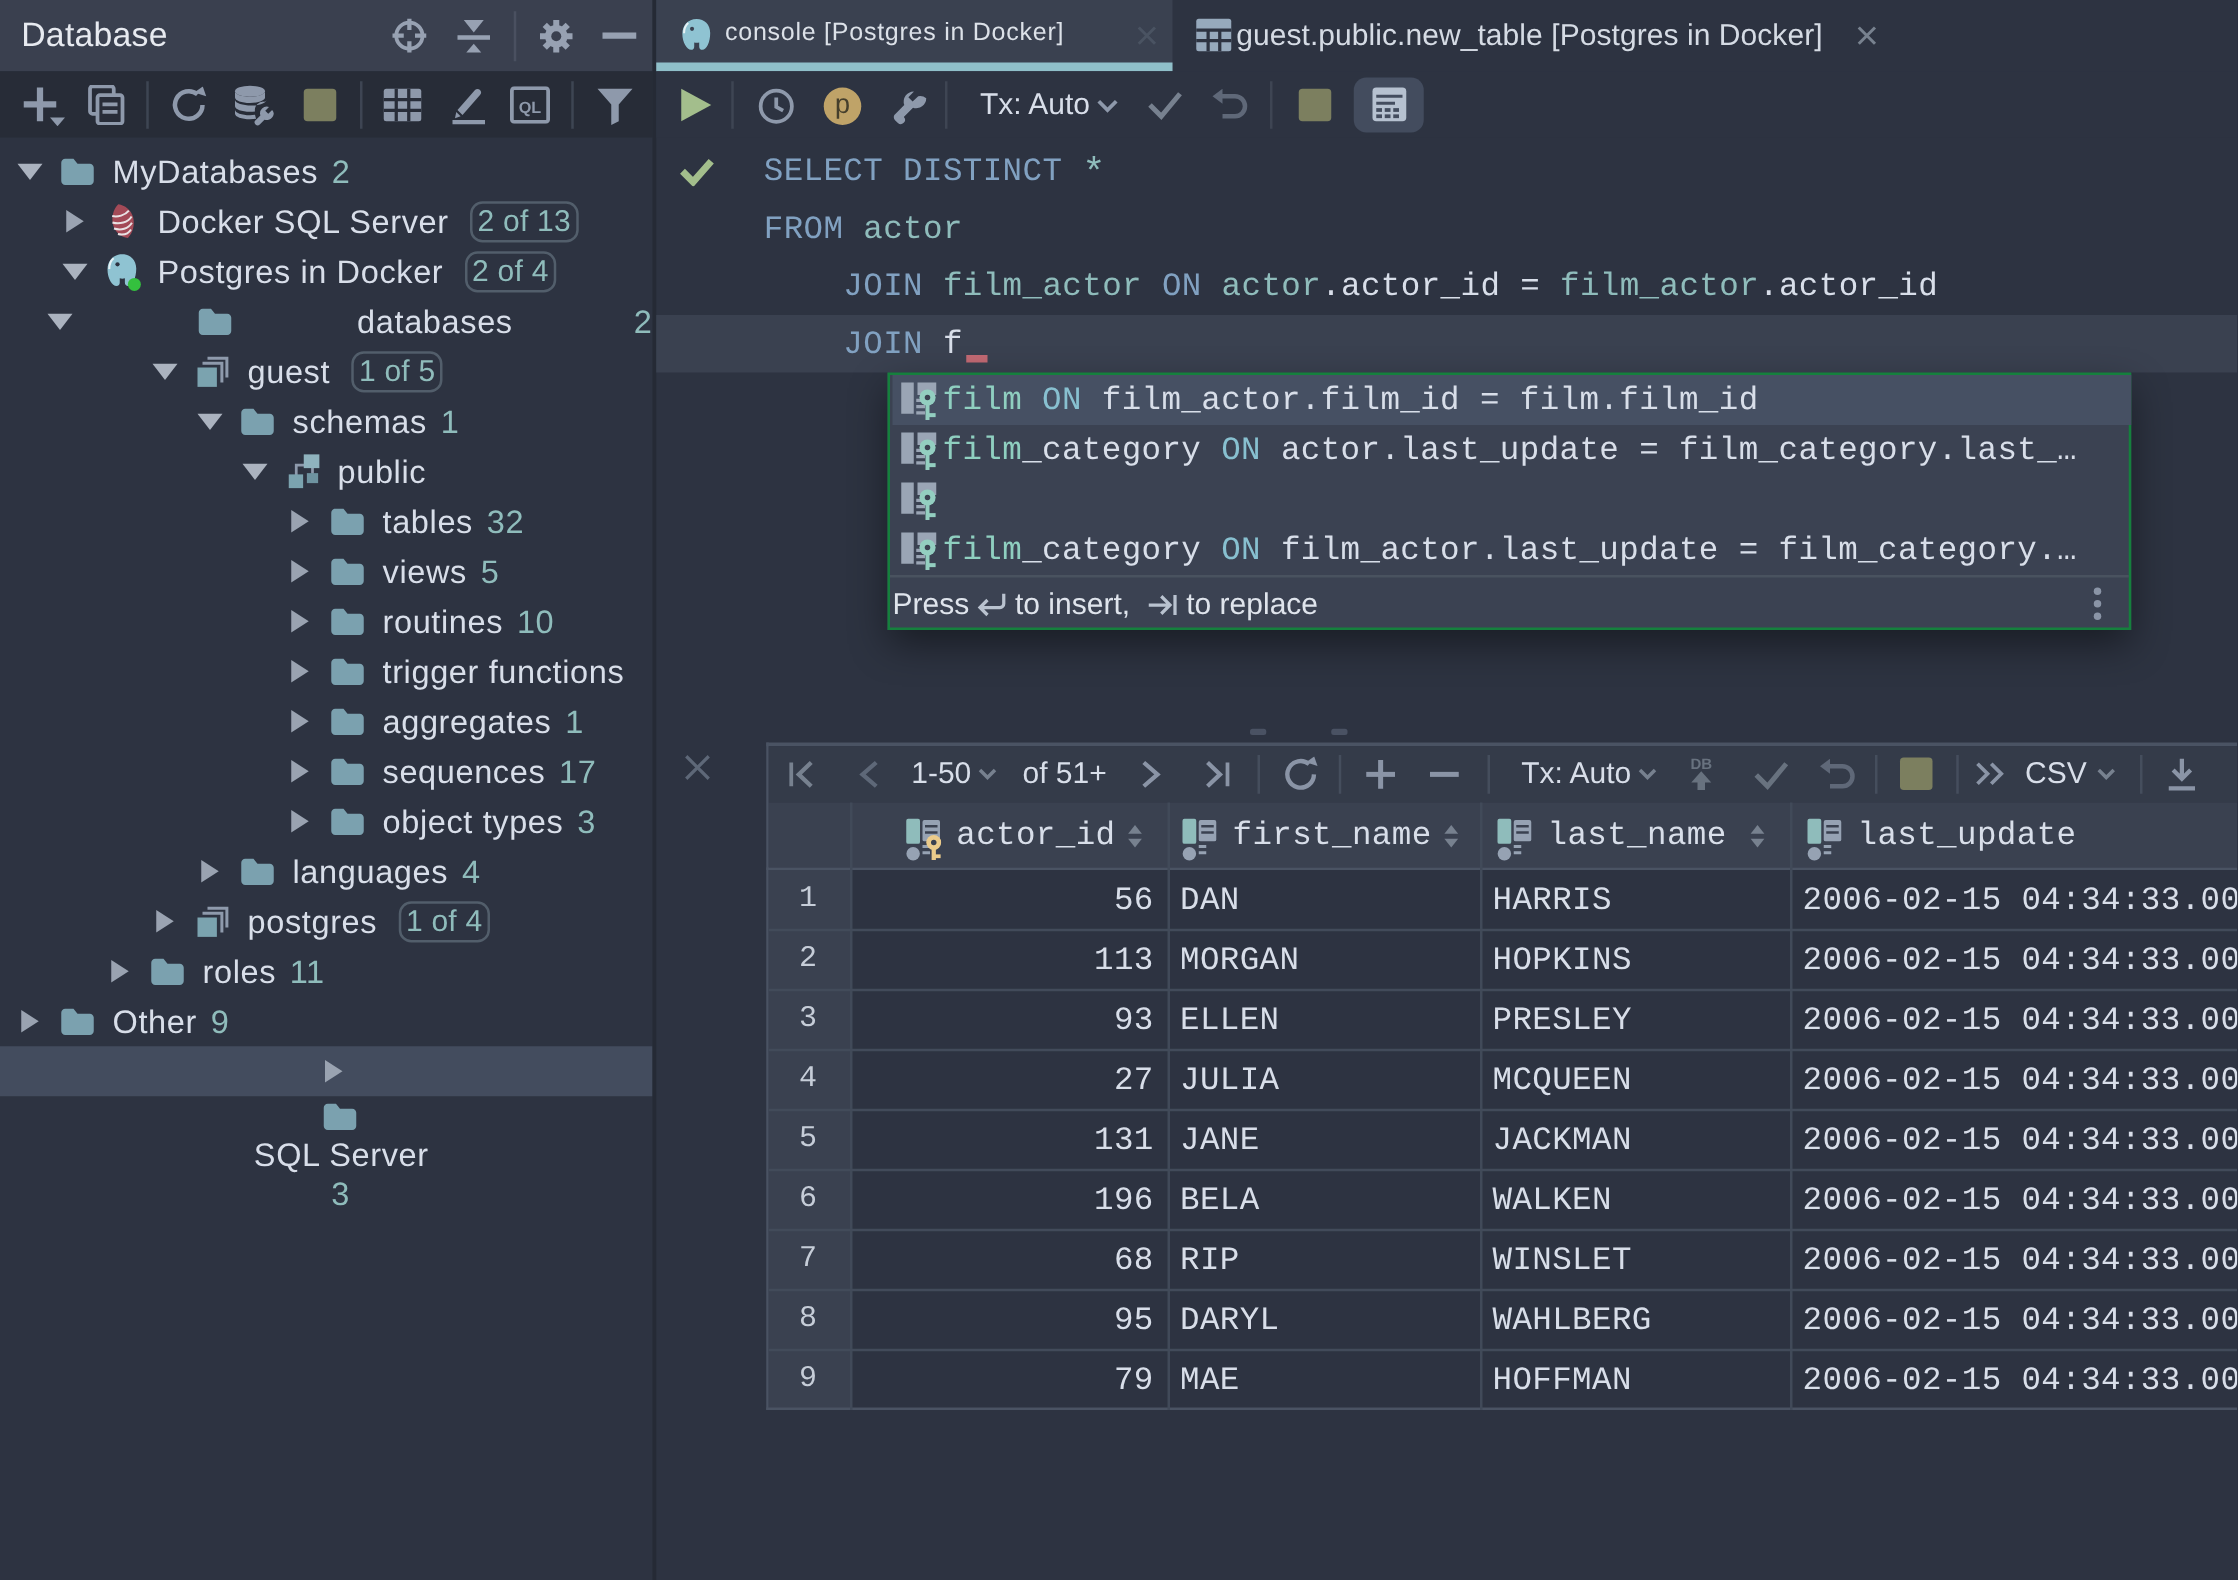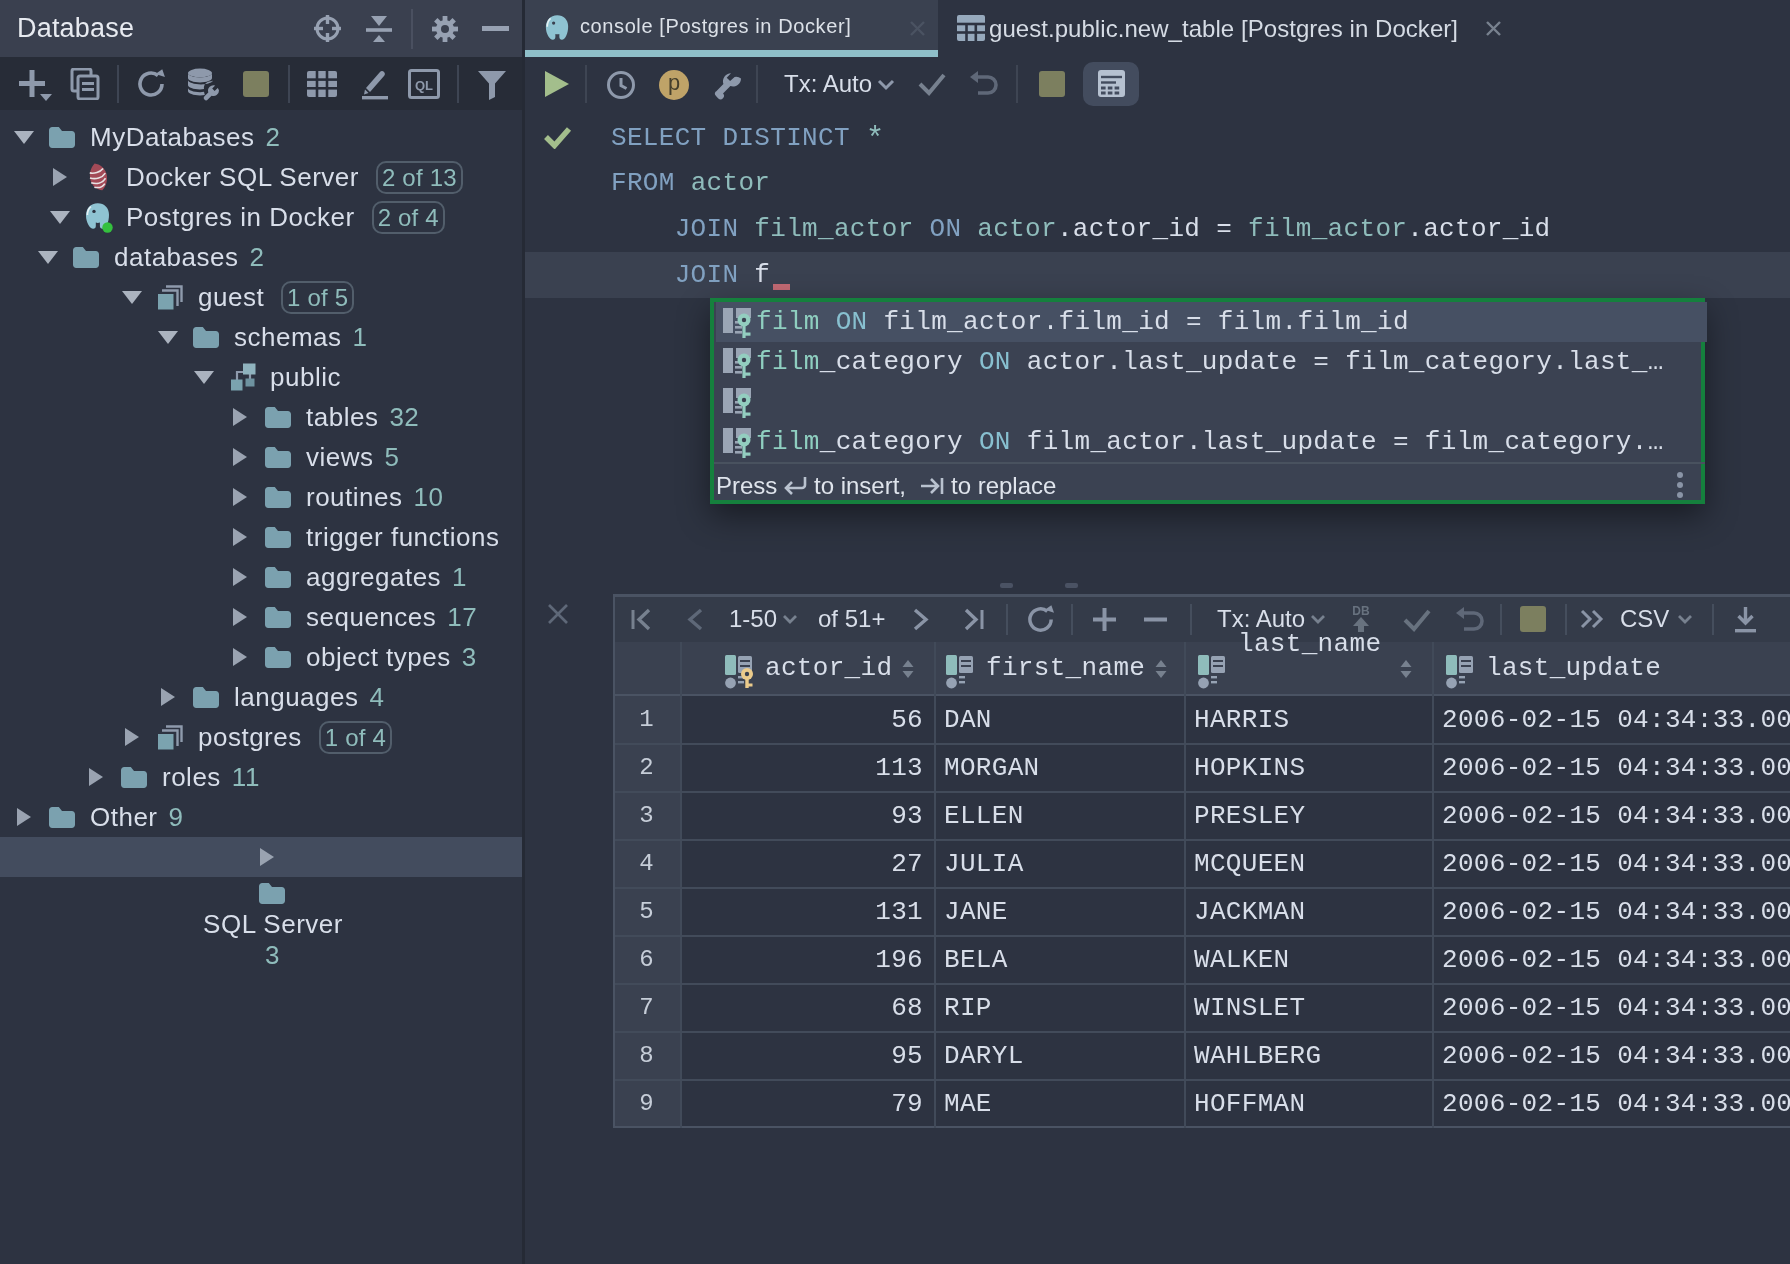--- a/index.html
+++ b/index.html
@@ -157,21 +157,21 @@
               <path d="M10 25c4 2 8 2 11-1"></path>
             </g>
           </g>
         </svg><span class="lbl">Docker SQL Server</span><span class="badge">2 of 13</span></div>
     <div class="trow" style="top:87px;padding-left:48px;"><span class="ar"><span class="tri-d"></span></span><svg class="tico" viewBox="0 0 32 32">
           <path d="M27 13.8C27 6.9 22.3 2.3 15.8 2.3 8.5 2.3 4 7.7 4 14.5c0 7.2 3.9 13.2 7.2 13.2 1.7 0 2.6-1.1 2.6-2.8v-3.3c1.3.4 2.8.4 4.1 0v3.3c0 1.7 1 2.8 2.6 2.8 3.4 0 6.5-6.1 6.5-13.9z" fill="#8FC3D2"></path>
           <circle cx="12" cy="10.4" r="1.7" fill="#2C3240"></circle>
           <path d="M8.9 5.6c-2.3 1.9-3.5 4.8-3.5 8.5" stroke="#E6F1F4" stroke-width="1.7" fill="none"></path>
           <circle cx="25.5" cy="26.5" r="5.2" fill="#34C03E"></circle>
         </svg><span class="lbl">Postgres in Docker</span><span class="badge">2 of 4</span></div>
-    <div class="trow" style="top:127px;padding-left:36px;"><span class="ar"><span class="tri-d"></span></span><svg class="tico" viewBox="0 0 32 32">
+    <div class="trow" style="top:127px;padding-left:36px;justify-content:space-between;"><span class="ar"><span class="tri-d"></span></span><svg class="tico" viewBox="0 0 32 32">
           <path d="M3 9.2c0-1.8 1.4-3.2 3.2-3.2h6.6l3.2 4h9.8c1.8 0 3.2 1.4 3.2 3.2v10.6c0 1.8-1.4 3.2-3.2 3.2H6.2C4.4 27 3 25.6 3 23.8z" fill="#7BA1AF"></path>
         </svg><span class="lbl">databases</span><span class="cnt">2</span></div>
     <div class="trow" style="top:167px;padding-left:120px;"><span class="ar"><span class="tri-d"></span></span><svg class="tico" viewBox="0 0 32 32">
           <path d="M12 5.5h15.5V21" fill="none" stroke="#8E9AAC" stroke-width="2.4"></path>
           <path d="M8 9.5h15.5V25" fill="none" stroke="#8E9AAC" stroke-width="2.4"></path>
           <rect x="4" y="13" width="15.5" height="15.5" fill="#7BA3AF"></rect>
         </svg><span class="lbl">guest</span><span class="badge">1 of 5</span></div>
     <div class="trow" style="top:207px;padding-left:156px;"><span class="ar"><span class="tri-d"></span></span><svg class="tico" viewBox="0 0 32 32">
           <path d="M3 9.2c0-1.8 1.4-3.2 3.2-3.2h6.6l3.2 4h9.8c1.8 0 3.2 1.4 3.2 3.2v10.6c0 1.8-1.4 3.2-3.2 3.2H6.2C4.4 27 3 25.6 3 23.8z" fill="#7BA1AF"></path>
         </svg><span class="lbl">schemas</span><span class="cnt">1</span></div>
@@ -317,21 +317,21 @@
   <svg class="abs" style="left:543px;top:126px;" width="29" height="23" viewBox="0 0 29 23">
       <path d="M3 11l8.5 8.5L26 3" fill="none" stroke="#A3BE8C" stroke-width="5.5"></path>
     </svg>
 
   <div class="codeline" style="top:114px;"><span class="k">SELECT DISTINCT</span> <span class="t" style="font-size:31px;position:relative;top:3px;">*</span></div>
   <div class="codeline" style="top:160px;"><span class="k">FROM</span> <span class="t">actor</span></div>
   <div class="codeline" style="top:206px;"><span class="k">    JOIN</span> <span class="t">film_actor</span> <span class="k">ON</span> <span class="t">actor</span><span class="w">.actor_id = </span><span class="t">film_actor</span><span class="w">.actor_id</span></div>
   <div class="codeline" style="top:252px;"><span class="k">    JOIN</span> <span class="w">f</span></div>
   <div class="abs" style="left:773px;top:284px;width:17px;height:6px;background:#C16973;"></div>
 
-  <div class="abs" id="popup" style="left:710px;top:298px;width:995px;height:206px;background:#3B4252;border:4px solid #15803d;box-sizing:border-box;box-shadow:0 12px 30px rgba(0,0,0,.45);">
+  <div class="abs" id="popup" style="left:710px;top:298px;width:995px;height:206px;background:#3B4252;border:2px solid #15803d;box-sizing:border-box;box-shadow:0 12px 30px rgba(0,0,0,.45);">
     <div class="prow" style="top:0;background:#465063;">
       <svg class="picon" viewBox="0 0 34 34">
           <rect x="4" y="3" width="10" height="25" fill="#9AA5B5"></rect>
           <rect x="17" y="3" width="15" height="10" fill="#9AA5B5"></rect>
           <rect x="16" y="16" width="7" height="2.6" fill="#9AA5B5"></rect>
           <rect x="16" y="21" width="7" height="2.6" fill="#9AA5B5"></rect>
           <rect x="16" y="26" width="7" height="2.6" fill="#9AA5B5"></rect>
           <circle cx="25" cy="15" r="6.5" fill="#93CEC0"></circle>
           <circle cx="25" cy="15" r="2.2" fill="#3B4252"></circle>
           <rect x="23.4" y="21" width="3.2" height="12" fill="#93CEC0"></rect>
@@ -545,21 +545,21 @@
       <rect x="15" y="3" width="14" height="17" rx="1.5" fill="#96A2B3"></rect>
       <g stroke="#3A4150" stroke-width="2">
         <line x1="17" y1="8" x2="27" y2="8"></line>
         <line x1="17" y1="13" x2="27" y2="13"></line>
       </g>
       <rect x="15" y="23" width="6" height="2.4" fill="#96A2B3"></rect>
       <rect x="15" y="28" width="6" height="2.4" fill="#96A2B3"></rect>
     </svg>
   <span class="abs" style="left:765px;top:646px;height:44px;line-height:44px;font-family:'Liberation Mono',monospace;font-size:26px;letter-spacing:.32px;color:#D8DEE9;">actor_id</span>
   <span class="abs" style="left:986px;top:646px;height:44px;line-height:44px;font-family:'Liberation Mono',monospace;font-size:26px;letter-spacing:.32px;color:#D8DEE9;">first_name</span>
-  <span class="abs" style="left:1238px;top:622px;height:44px;line-height:44px;font-family:'Liberation Mono',monospace;font-size:26px;letter-spacing:.32px;color:#D8DEE9;">last_name</span>
+  <span class="abs" style="left:1238px;top:646px;height:44px;line-height:44px;font-family:'Liberation Mono',monospace;font-size:26px;letter-spacing:.32px;color:#D8DEE9;">last_name</span>
   <span class="abs" style="left:1486px;top:646px;height:44px;line-height:44px;font-family:'Liberation Mono',monospace;font-size:26px;letter-spacing:.32px;color:#D8DEE9;">last_update</span>
   <svg class="abs" style="left:901px;top:659px;" width="14" height="20" viewBox="0 0 14 20">
       <polygon points="7,1 12.5,8 1.5,8" fill="#77818F"></polygon>
       <polygon points="7,19 12.5,12 1.5,12" fill="#77818F"></polygon>
     </svg>
   <svg class="abs" style="left:1154px;top:659px;" width="14" height="20" viewBox="0 0 14 20">
       <polygon points="7,1 12.5,8 1.5,8" fill="#77818F"></polygon>
       <polygon points="7,19 12.5,12 1.5,12" fill="#77818F"></polygon>
     </svg>
   <svg class="abs" style="left:1399px;top:659px;" width="14" height="20" viewBox="0 0 14 20">

